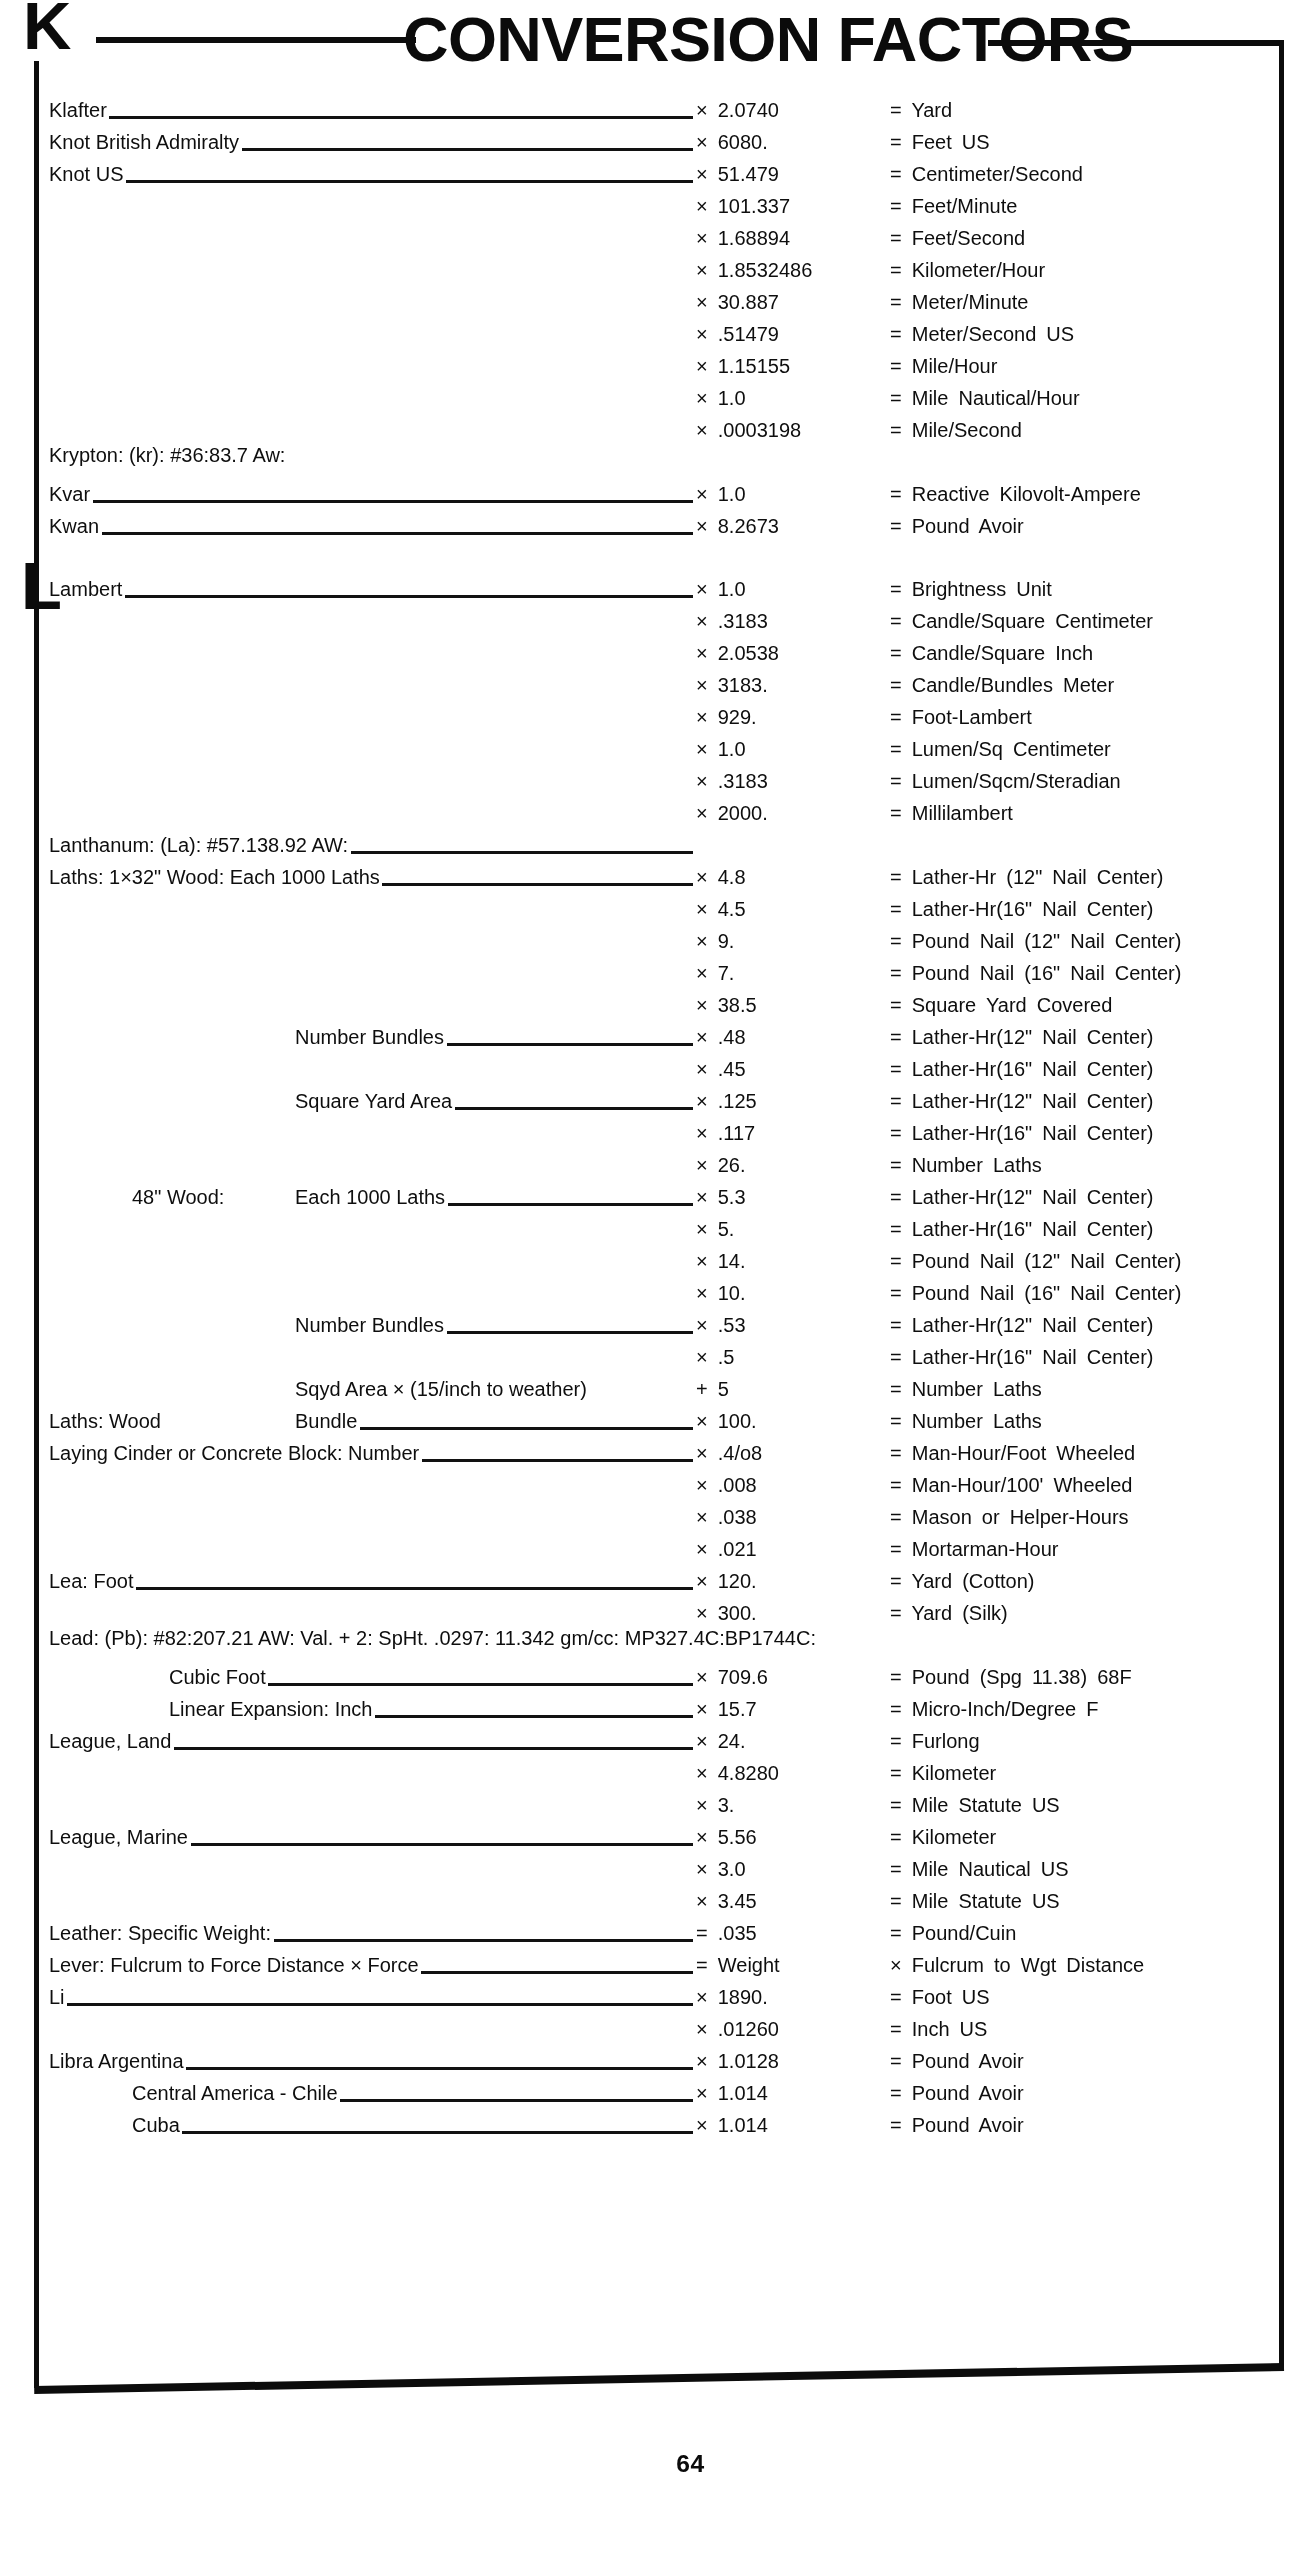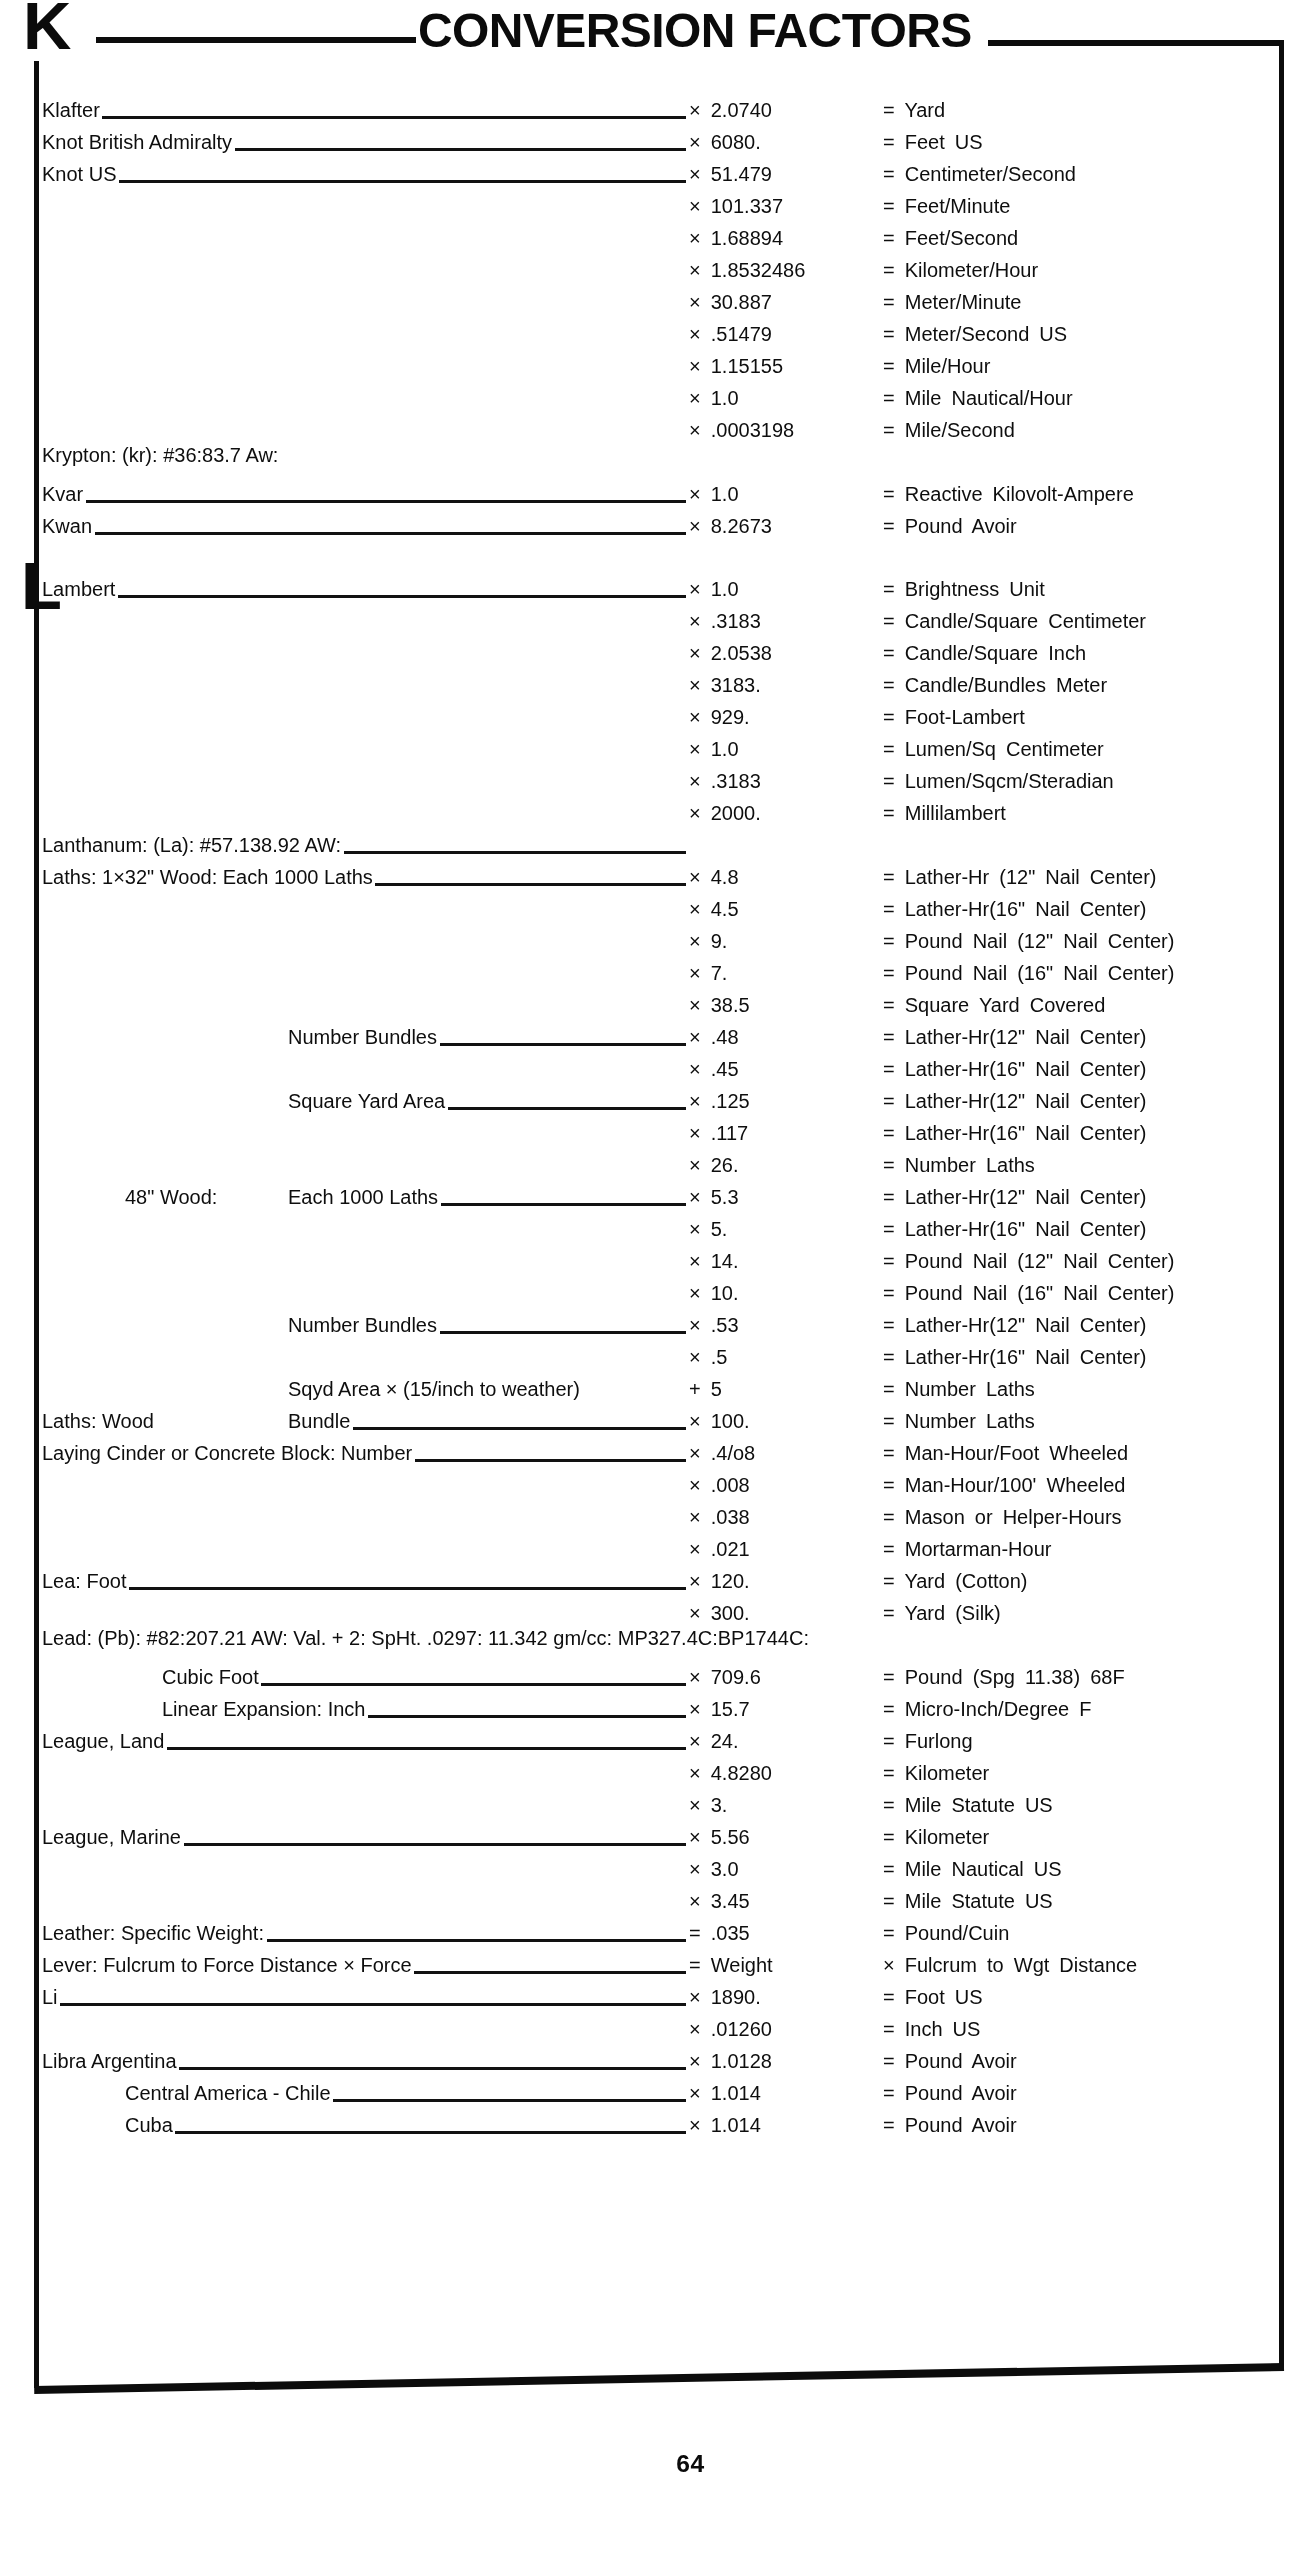--- a/index.html
+++ b/index.html
@@ -2,30 +2,30 @@
 <html style="font-size:10.4px"><head>
 <meta charset="utf-8">
 <style>
   html,body{margin:0;padding:0;background:#e8e8e8;}
   .page{position:relative;width:1313px;height:2576px;background:#ffffff;color:#0e0e0e;
         font-family:"Liberation Sans",sans-serif;overflow:hidden;}
   .big-letter{position:absolute;font-weight:bold;font-size:67px;line-height:1;letter-spacing:-1.9px;
               color:#0b0b0b;}
   .letter-k{left:23px;top:-7.8px;}
   .letter-l{left:21px;top:552px;}
-  .title{position:absolute;left:418px;top:2.6px;font-size:48px;font-weight:bold;letter-spacing:-0.6px;
+  .title{position:absolute;left:403px;top:2.6px;font-size:63px;font-weight:bold;letter-spacing:-0.6px;
          white-space:nowrap;color:#0b0b0b;}
   .hline{position:absolute;background:#0c0c0c;height:5.8px;}
   .hline-left{left:96px;top:37px;width:320px;}
   .hline-right{left:988px;top:40px;width:295px;}
   .border-left{position:absolute;left:34px;top:61px;width:4.5px;height:2327px;background:#0c0c0c;}
   .border-right{position:absolute;left:1279px;top:40px;width:5.2px;height:2328px;background:#0c0c0c;}
   .border-bottom{position:absolute;left:34px;top:2363px;width:1250px;height:8.4px;background:#0c0c0c;
                  transform-origin:100% 50%;transform:rotate(-1.05deg);}
-  .rows{position:absolute;left:42px;top:91px;width:1219px;}
+  .rows{position:absolute;left:49px;top:91px;width:1219px;}
   .row{display:flex;align-items:flex-end;height:32px;font-size:20px;line-height:24.6px;
        white-space:nowrap;}
   .lblbox{flex:none;display:flex;}
   .row.haslbl2 .lblbox{width:246px;}
   .lbl.ind1{padding-left:83px;}
   .lbl.ind2{padding-left:120px;}
   .lbl2{flex:none;}
   .leader{flex:1 1 auto;min-width:11.6px;border-bottom:3.2px solid #121212;margin:0 2.6px 4.5px 2.6px;}
   .fill{flex:1 1 auto;}
   .factor{flex:none;width:194px;word-spacing:4.5px;}

